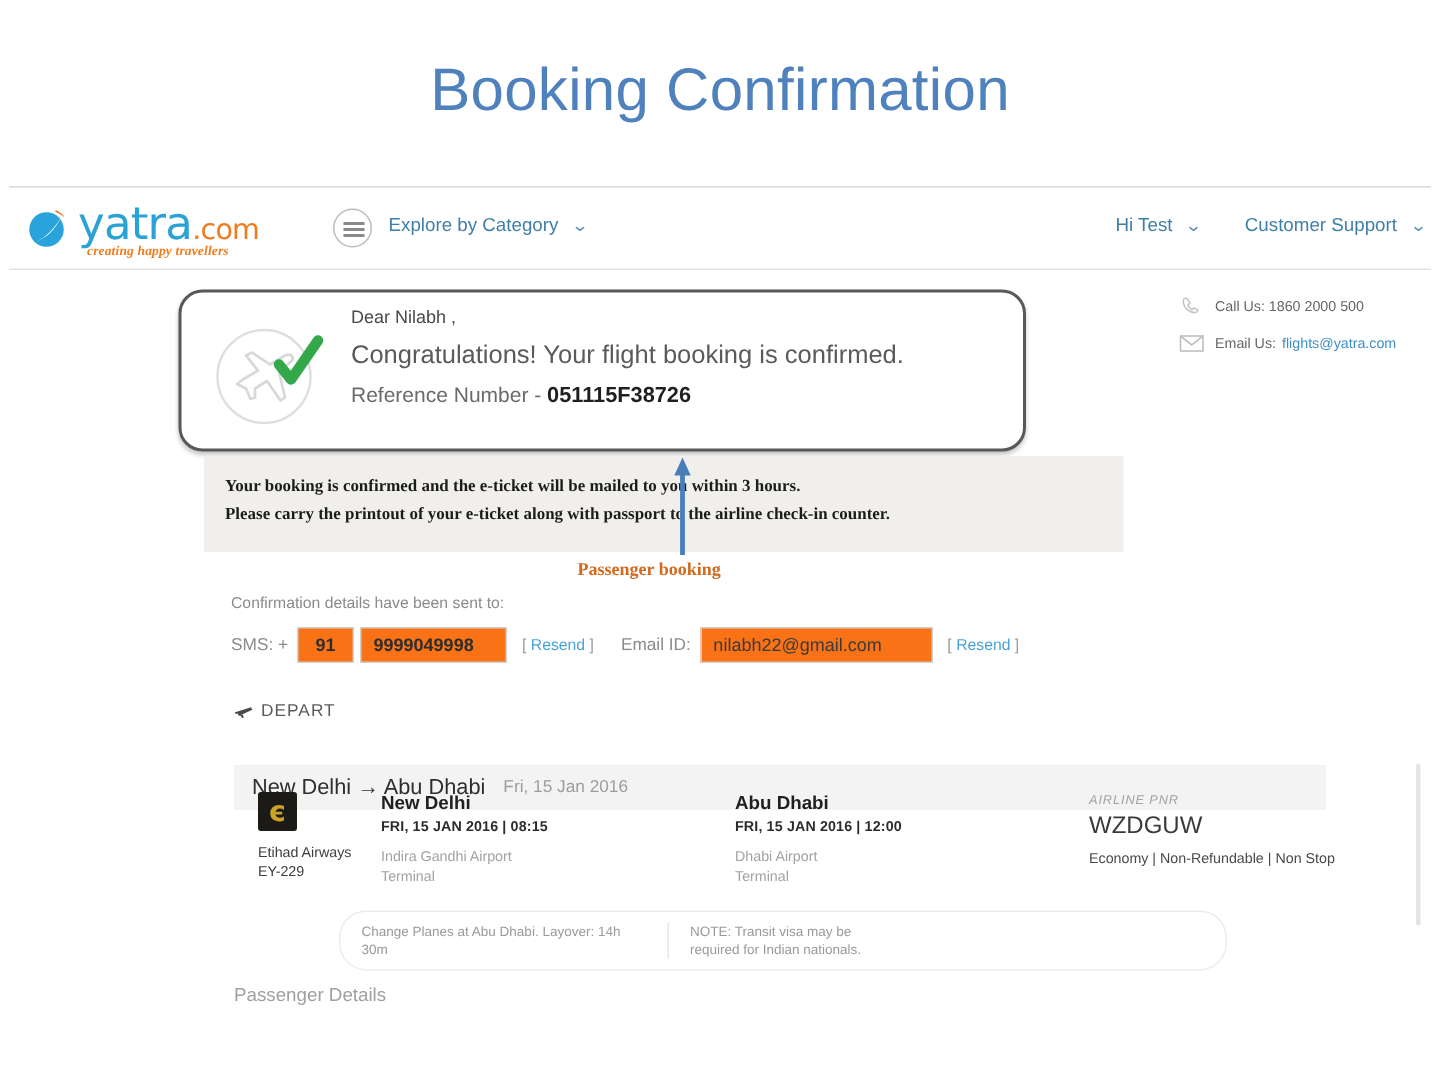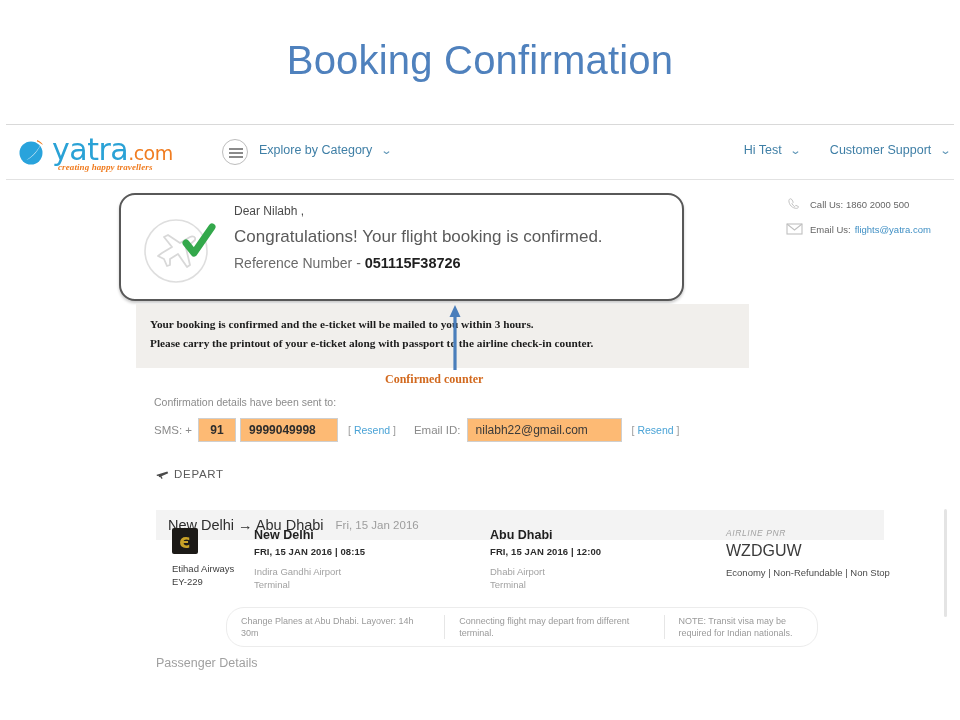--- a/index.html
+++ b/index.html
@@ -117,21 +117,21 @@
   .sent-to {
     position: absolute; left: 148px; top: 272px;
     font-size: 10.5px; color: #8b8b8b;
   }
   .contact-row {
     position: absolute; left: 148px; top: 294px;
     display: flex; align-items: center; font-size: 11.5px; color: #8b8b8b;
   }
   .contact-row .lbl { margin-right: 6px; }
   .fld {
-    border: 1px solid #cfcfcf; background: #fdba74; height: 24px;
+    border: 1px solid #cfcfcf; background: #f97316; height: 24px;
     display: flex; align-items: center; padding: 0 8px;
     font-size: 12px; color: #2d2d2d; font-weight: bold;
   }
   .fld.cc { width: 38px; justify-content: center; margin-right: 4px; }
   .fld.phone { width: 98px; }
   .fld.email { width: 155px; font-weight: normal; color: #3a3a3a; }
   .resend { color: #4aa3d6; font-size: 10.5px; margin: 0 10px; white-space: nowrap; }
   .resend .brk { color: #9a9a9a; }
 
   
@@ -283,21 +283,21 @@
 
     <div class="info-strip">
       <div>Your booking is confirmed and the e-ticket will be mailed to you within 3 hours.</div>
       <div>Please carry the printout of your e-ticket along with passport to the airline check-in counter.</div>
     </div>
 
     <svg class="annot-arrow" viewBox="0 0 12 66">
       <line x1="6" y1="66" x2="6" y2="12" stroke="#4a7ebb" stroke-width="3.2"></line>
       <path d="M6 1 L11.5 13 L0.5 13 Z" fill="#4a7ebb"></path>
     </svg>
-    <div class="annot-label">Confirmed counter</div>
+    <div class="annot-label">Passenger booking</div>
 
     <div class="sent-to">Confirmation details have been sent to:</div>
 
     <div class="contact-row">
       <span class="lbl">SMS: +</span>
       <div class="fld cc">91</div>
       <div class="fld phone">9999049998</div>
       <span class="resend"><span class="brk">[</span> <span>Resend</span> <span class="brk">]</span></span>
       <span class="lbl" style="margin-left:8px">Email ID:</span>
       <div class="fld email">nilabh22@gmail.com</div>
@@ -340,21 +340,20 @@
 
       <div class="col pnr">
         <div class="pnr-lbl">AIRLINE PNR</div>
         <div class="pnr-val">WZDGUW</div>
         <div class="fare">Economy | Non-Refundable | Non Stop</div>
       </div>
     </div>
 
     <div class="notes">
       <div class="n n1">Change Planes at Abu Dhabi. Layover: 14h 30m</div>
-      <div class="n n2">Connecting flight may depart from different terminal.</div>
       <div class="n n3">NOTE: Transit visa may be required for Indian nationals.</div>
     </div>
 
     <div class="pax">Passenger Details</div>
 
     <div class="scroll-hint"></div>
   </div>
 </div>
 
 </body></html>

